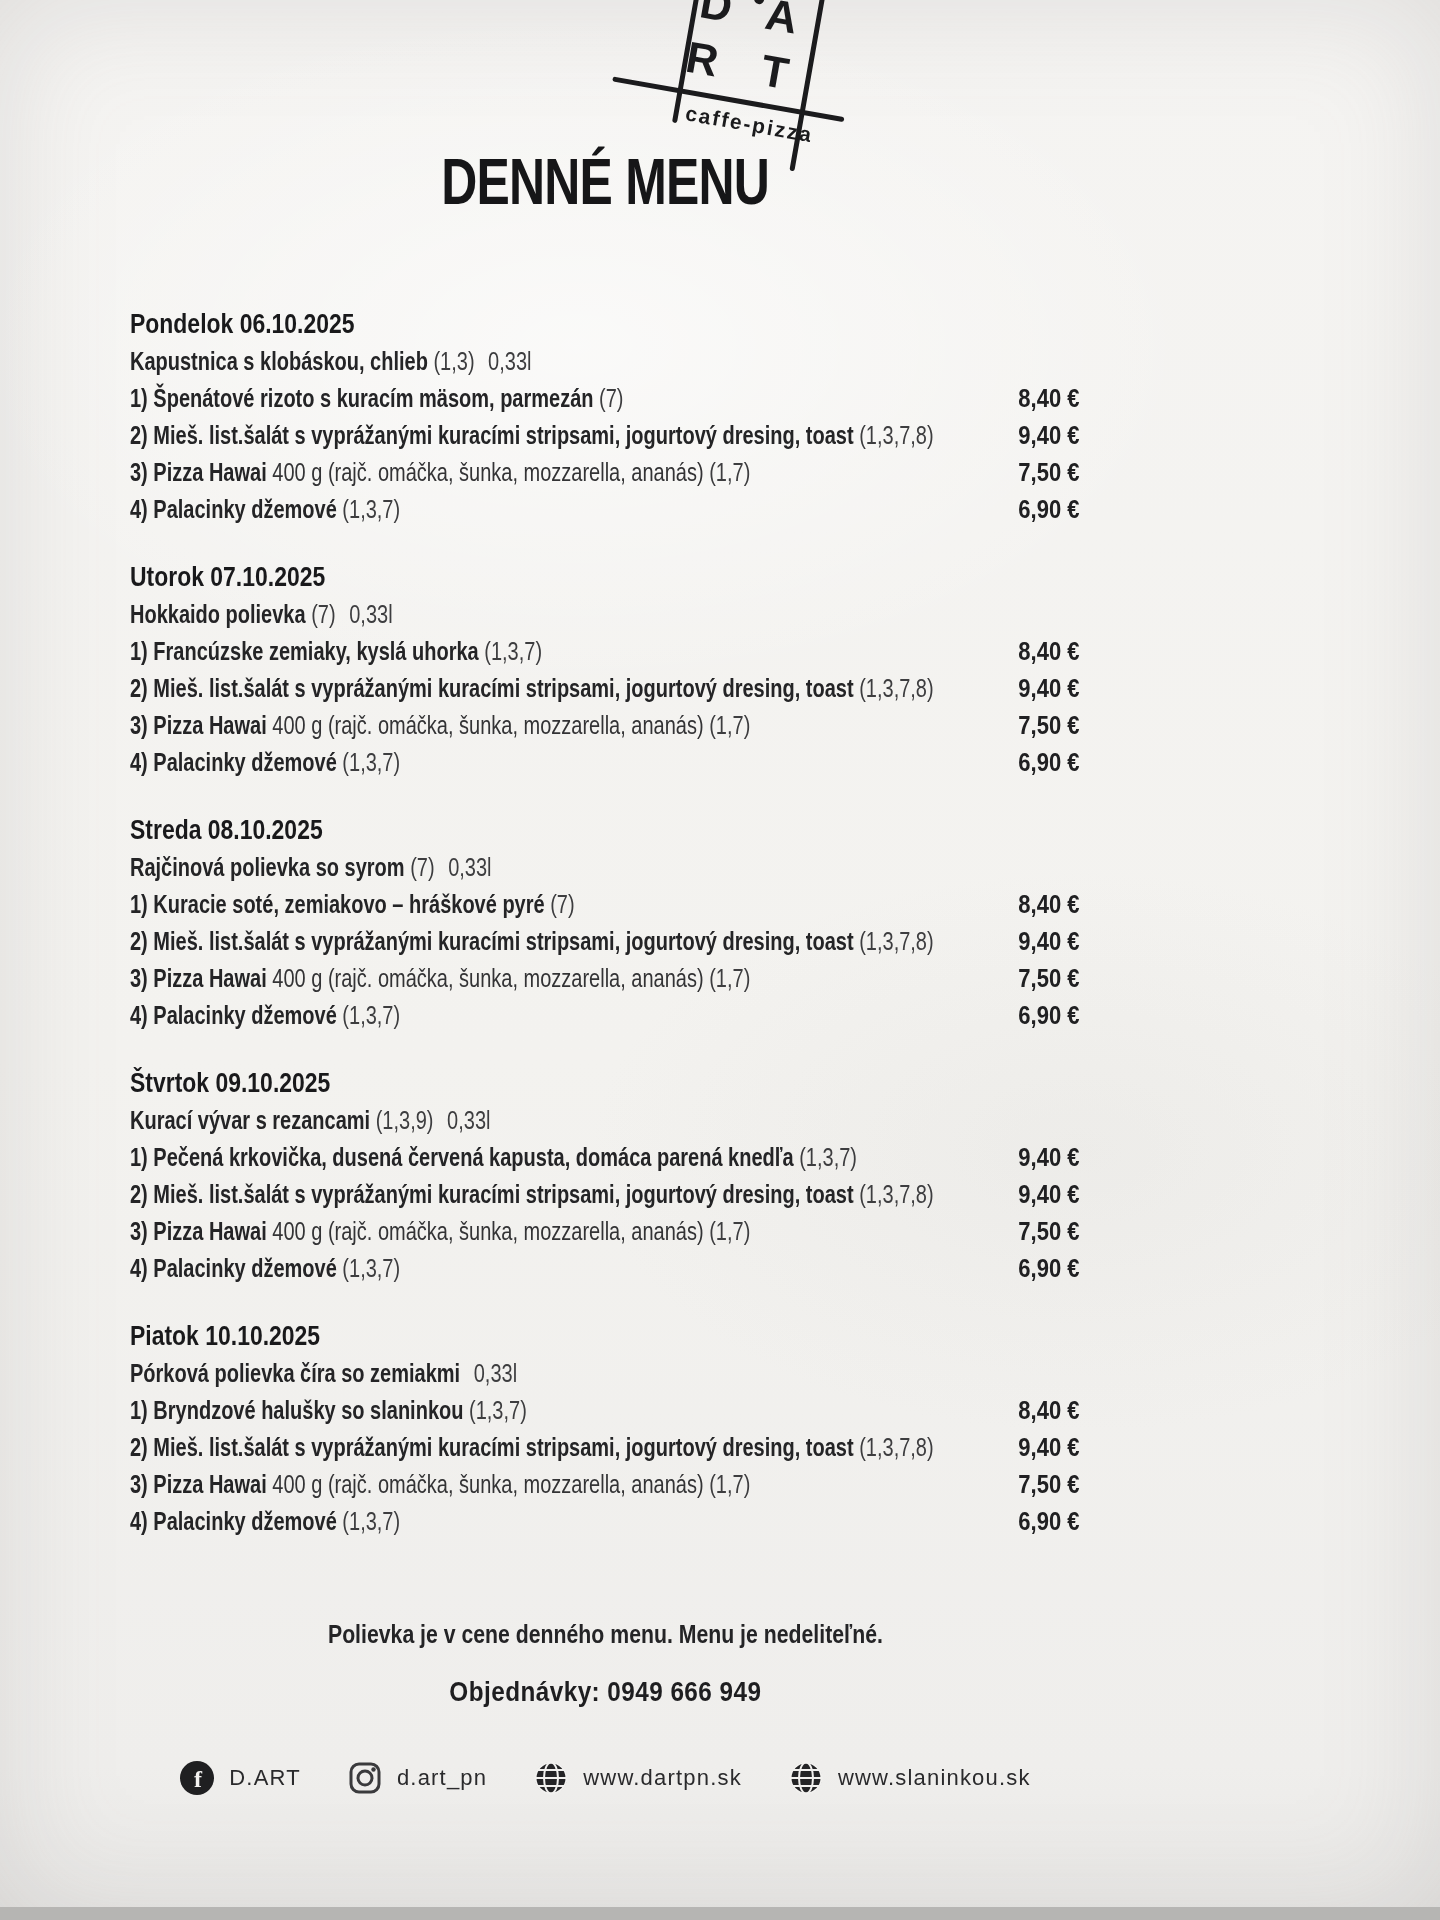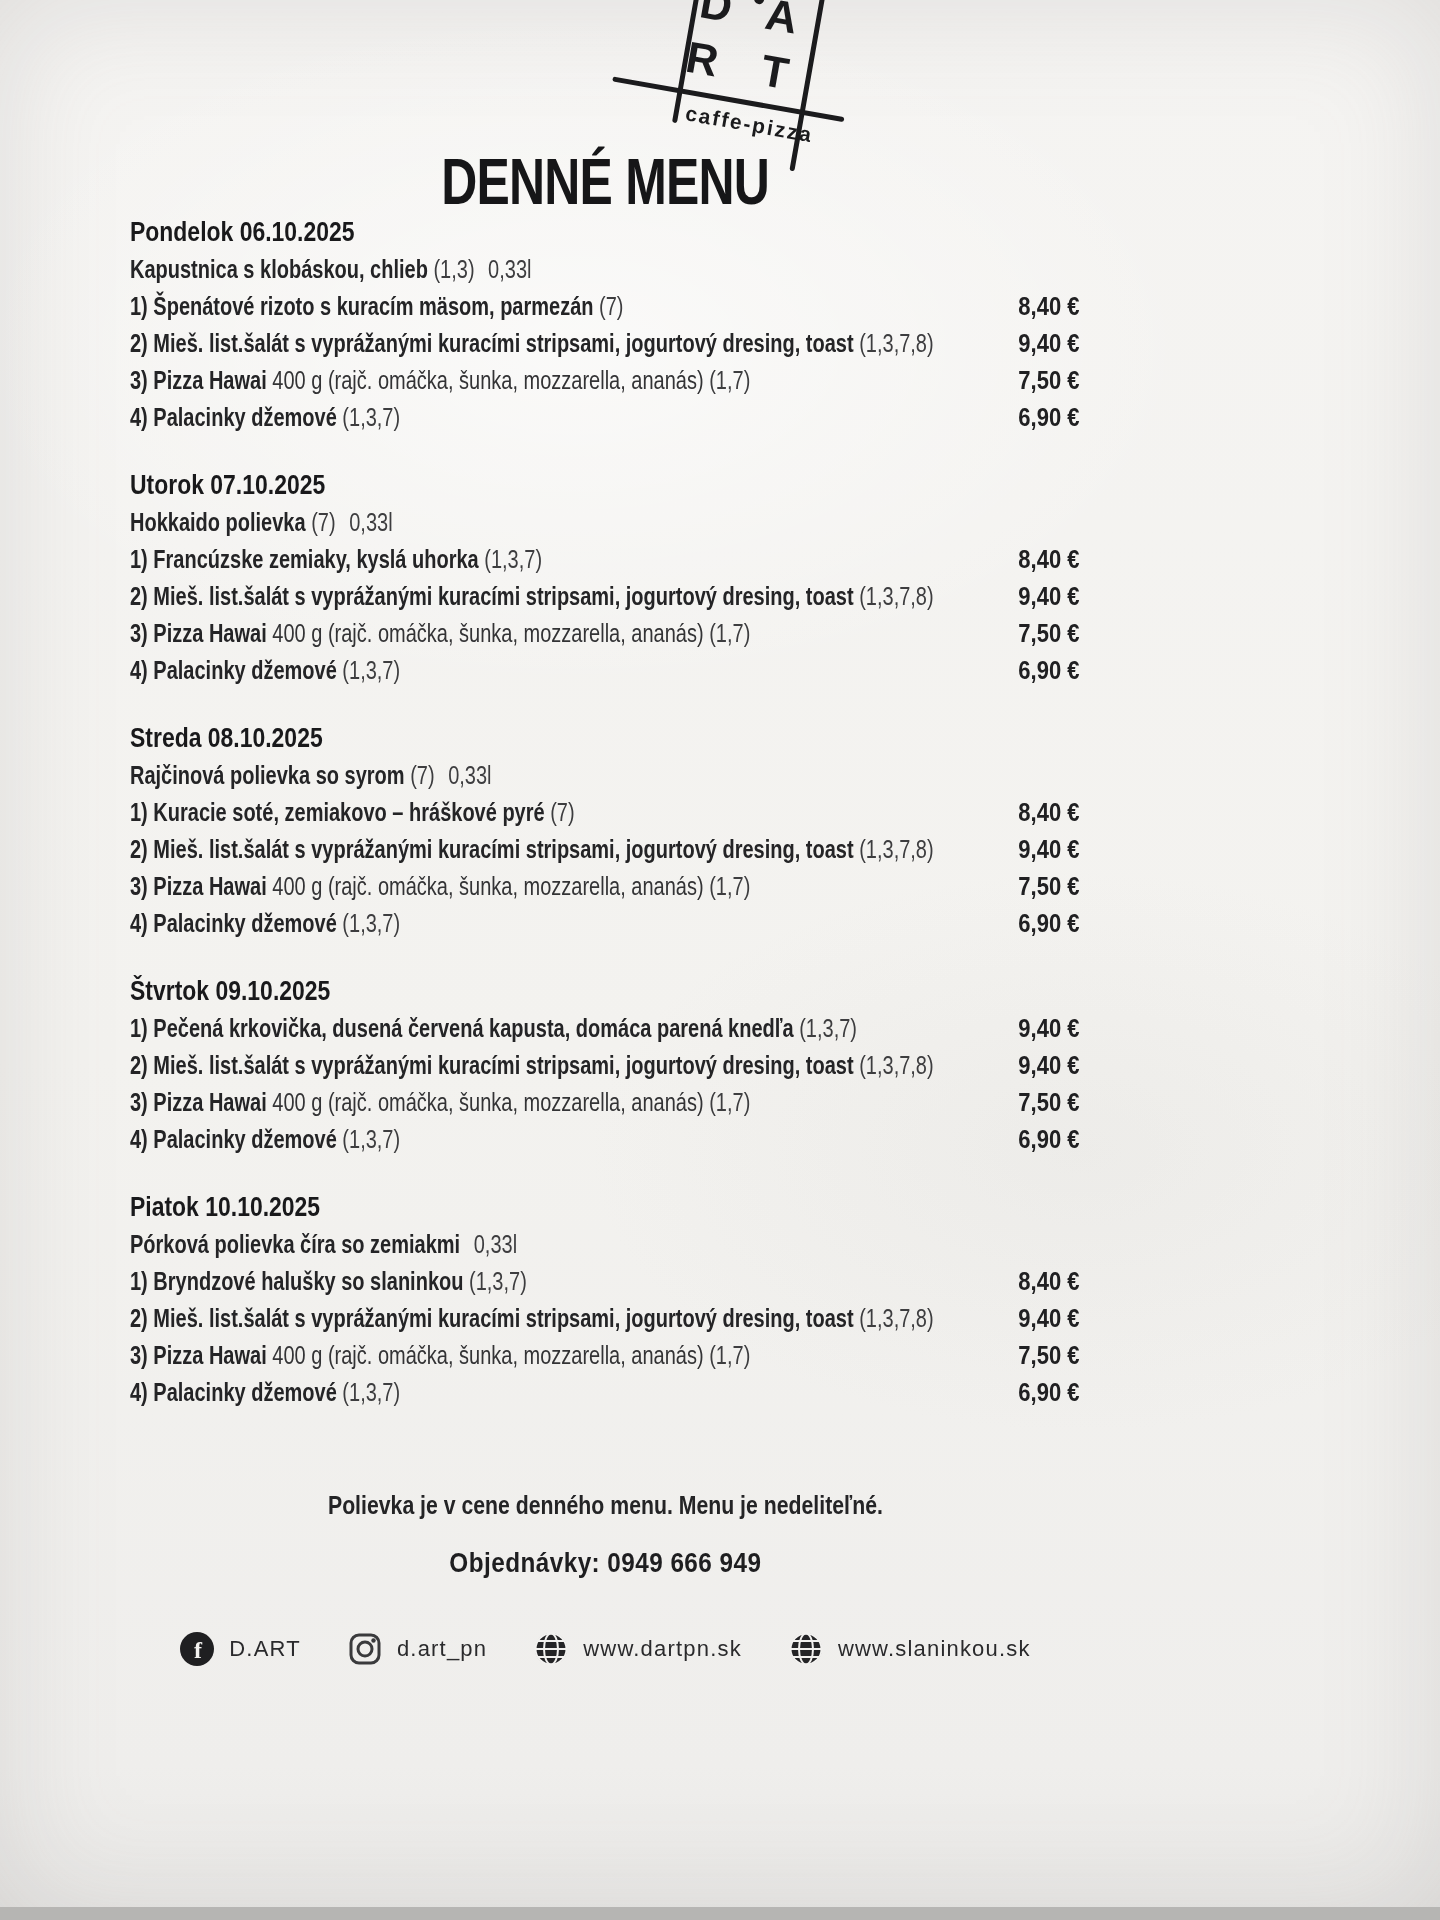--- a/index.html
+++ b/index.html
@@ -26,21 +26,21 @@
   .content{width:950px;margin-left:130px;}
   .title{
     margin:150px 0 0 0;text-align:center;
     font-size:64px;line-height:64px;font-weight:900;letter-spacing:-1px;color:#161618;
   }
   .title .center-scale{transform:scaleX(.78);}
 
   .center-scale{display:inline-block;white-space:nowrap;transform-origin:50% 50%;}
 
   
-  .menu{}
+  .menu{margin-top:92px;}
   .day{margin-bottom:31px;}
   .day-name{
     margin:0;font-size:27px;line-height:37px;font-weight:800;color:#19191b;
   }
   .day-name .lscale, .row .lscale{
     display:inline-block;white-space:nowrap;transform-origin:0 50%;
   }
   .day-name .lscale{transform:scaleX(.85);}
   .row{position:relative;line-height:37px;padding-right:112px;font-size:25px;}
   .row .lscale{transform:scaleX(.80);}
@@ -256,20 +256,27 @@
       <span class="allergens">(1,3,7)</span>
     </span>
     <span class="price">6,90 €</span>
   </div>
 </section>
 
   <section class="day">
     <h2 class="day-name">
       <span class="lscale">Štvrtok 09.10.2025</span>
     </h2>
+    <div class="row soup-row">
+      <span class="lscale">
+        <span class="soup-name">Kurací vývar s rezancami</span>
+        <span class="allergens">(1,3,9)</span>
+        <span class="volume">0,33l</span>
+      </span>
+    </div>
 
   <div class="row item-row">
     <span class="lscale">
       <span class="item-num">1)</span>
       <span class="item-name">Pečená krkovička, dusená červená kapusta, domáca parená knedľa</span>
       <span class="item-detail"></span>
       <span class="allergens">(1,3,7)</span>
     </span>
     <span class="price">9,40 €</span>
   </div>

